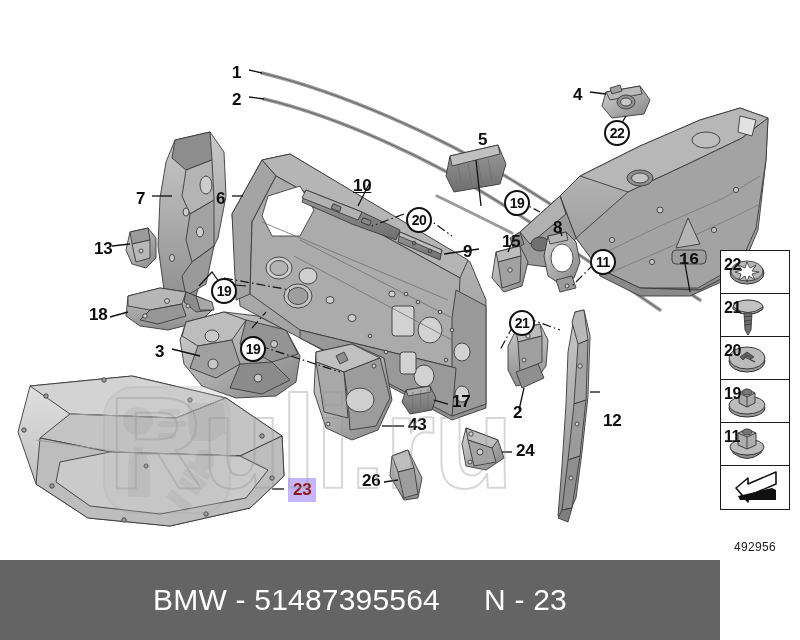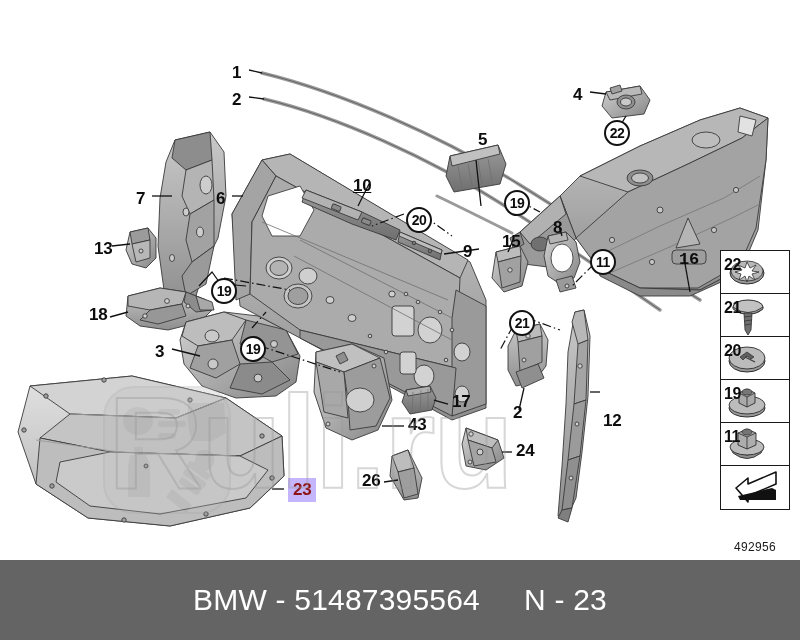--- a/index.html
+++ b/index.html
@@ -104,21 +104,21 @@
     line-height:1;
     color:transparent;
     -webkit-text-stroke:2px rgba(150,150,150,0.38);
     letter-spacing:-2px;
   }
 
   
   #banner{
     position:absolute;
     left:0;top:560px;
-    width:800px;height:80px;
+    width:720px;height:80px;
     background:#646464;
     display:flex;
     align-items:center;
     justify-content:center;
   }
   #banner-inner{
     display:flex;
     align-items:baseline;
     color:#ffffff;
     font-family:"Liberation Sans", sans-serif;

